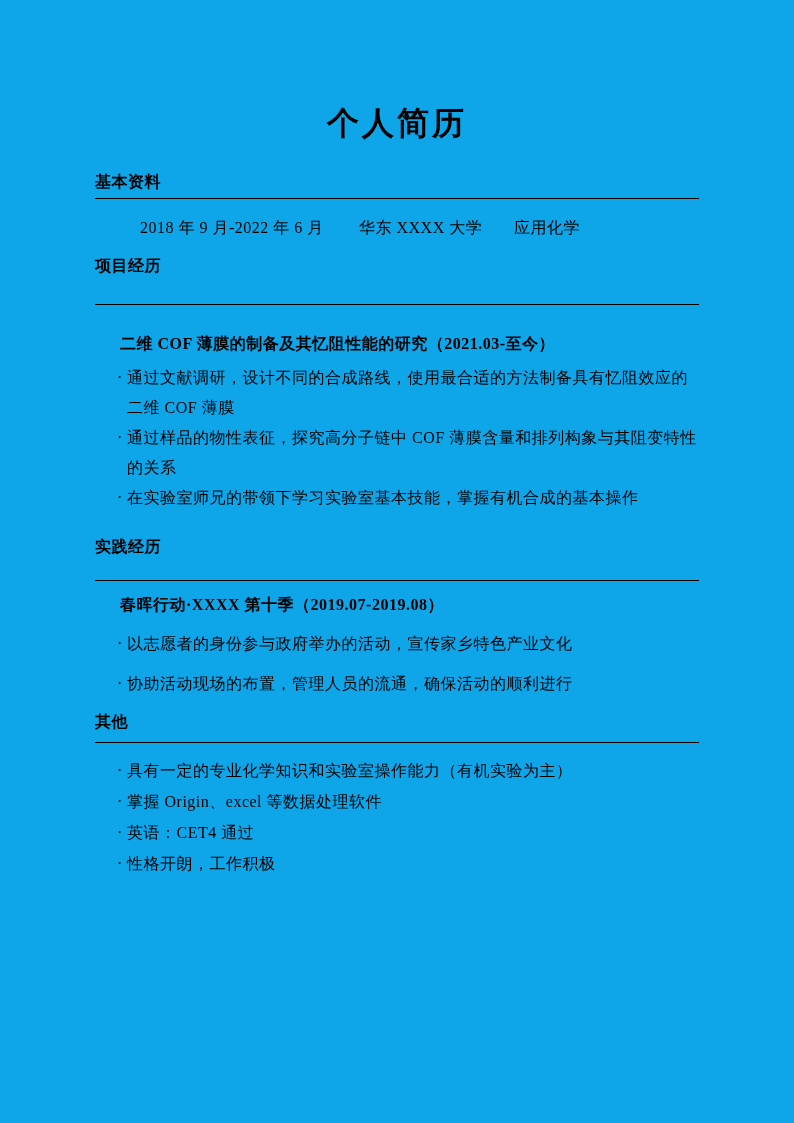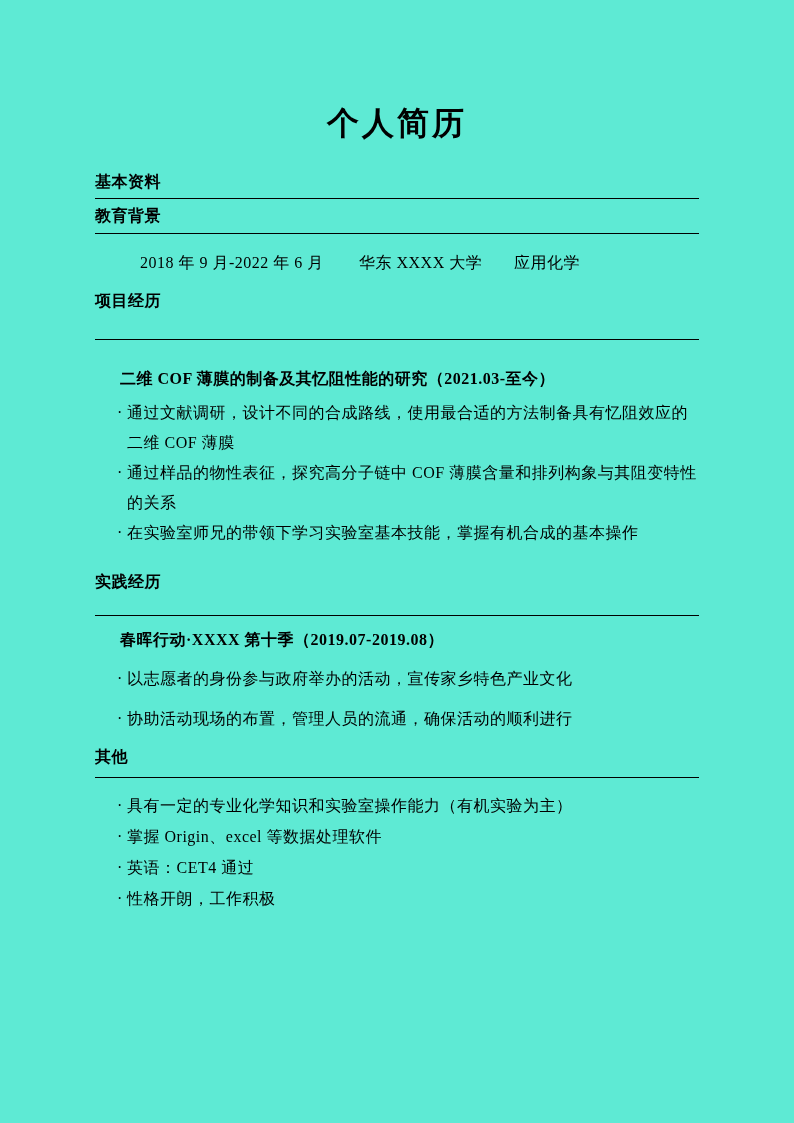--- a/index.html
+++ b/index.html
@@ -4,21 +4,21 @@
 <style>
   html, body {
     margin: 0;
     padding: 0;
     background: #ffffff;
   }
   .page {
     position: relative;
     width: 794px;
     height: 1123px;
-    background: #5eead4;
+    background: #0ea5e9;
     color: #000000;
     font-family: "Liberation Serif", "DejaVu Serif", serif;
     font-size: 16px;
     letter-spacing: 0.5px;
     overflow: hidden;
   }
   .content {
     position: absolute;
     left: 95px;
     top: 0;
@@ -90,21 +90,20 @@
 <div class="page">
   <div class="content">
 
     <h1 class="doc-title">个人简历</h1>
 
     <section>
       <div class="sec-head basic">基本资料</div>
     </section>
 
     <section>
-      <div class="sec-head edu">教育背景</div>
       <div class="edu-row">
         <span class="edu-period">2018 年 9 月-2022 年 6 月</span>
         <span class="edu-school">华东 XXXX 大学</span>
         <span class="edu-major">应用化学</span>
       </div>
     </section>
 
     <section>
       <div class="sec-head proj">项目经历</div>
       <div class="entry-title proj">二维 COF 薄膜的制备及其忆阻性能的研究（2021.03-至今）</div>

